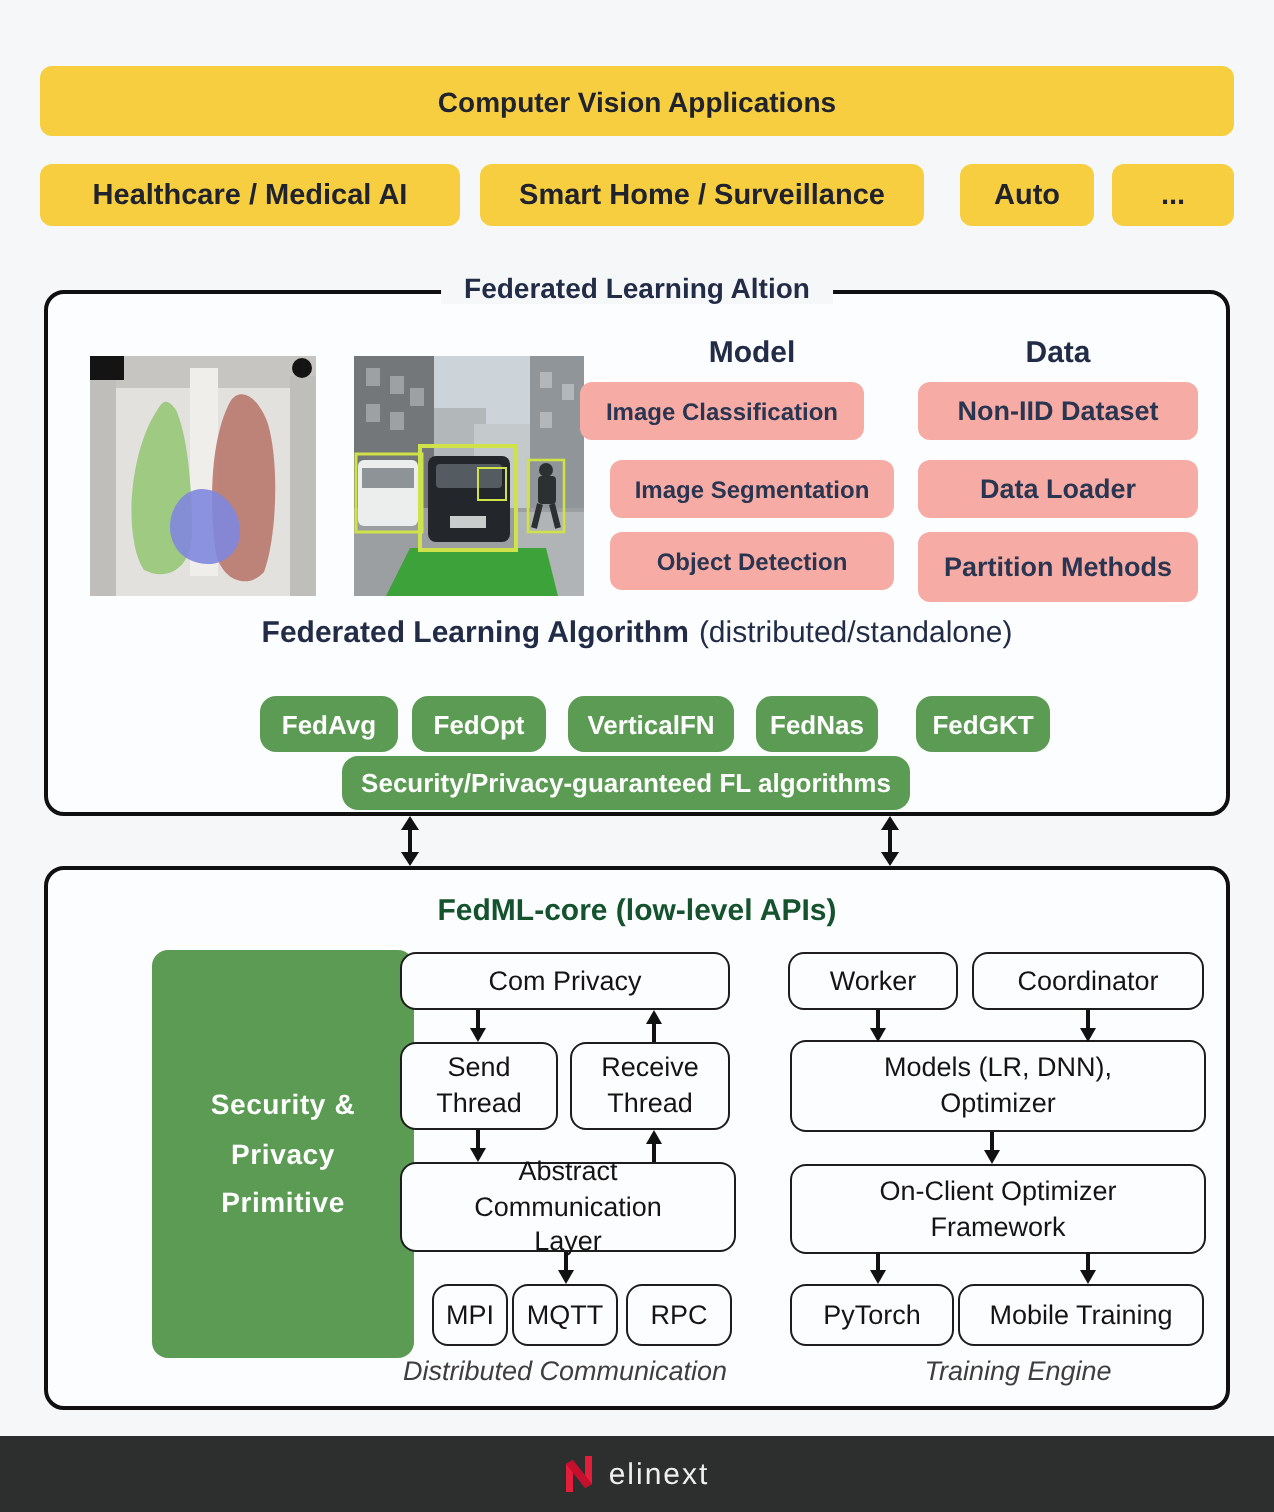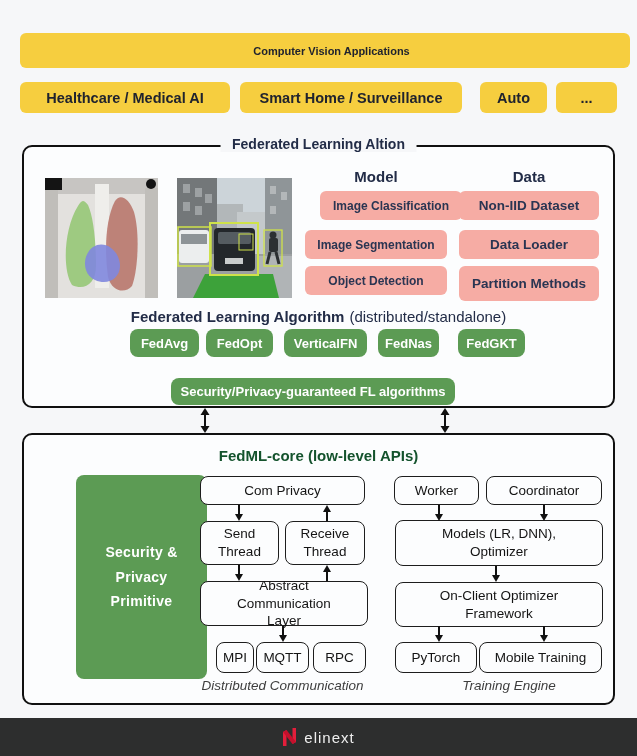--- a/index.html
+++ b/index.html
@@ -6,21 +6,21 @@
   .canvas{
     position:relative;width:637px;height:756px;margin:0 auto;
     background:#f6f7f9;overflow:hidden;
     font-family:"Liberation Sans",sans-serif;color:#1c2333;
   }
   .abs{position:absolute;}
   .flexc{display:flex;align-items:center;justify-content:center;text-align:center;}
 
   
   .yellow{background:#f6ce3f;border-radius:6px;color:#20232e;font-weight:bold;}
-  .banner{left:20px;top:33px;width:597px;height:35px;font-size:11px;padding-left:13px;}
+  .banner{left:20px;top:33px;width:597px;height:35px;font-size:14px;}
   .app{top:82px;height:31px;font-size:14.5px;}
 
   
   .frame{border:2.5px solid #101010;border-radius:10px;background:#fcfdfe;box-sizing:border-box;}
   .frame-title{
     position:absolute;top:-11px;left:50%;transform:translateX(-50%);
     background:#f6f7f9;padding:0 12px;font-weight:bold;font-size:14px;
     color:#222c47;white-space:nowrap;
   }
   .upper{left:22px;top:145px;width:593px;height:263px;}
@@ -28,21 +28,21 @@
 
   .col-header{font-weight:bold;font-size:15px;color:#222c47;}
   .pink{background:#f6aca4;border-radius:6px;color:#2a3552;font-weight:bold;}
   .pink.model-col{font-size:12px;}
   .pink.data-col{font-size:13.5px;}
 
   .algo-title{left:0;top:161px;width:100%;font-size:15px;color:#222c47;}
   .algo-title .bold{font-weight:bold;}
   .algo-title .sub{font-weight:normal;margin-left:5px;}
 
-  .pill{background:#5c9b54;border-radius:8px;color:#ffffff;font-weight:600;font-size:13px;height:28px;top:182px;}
+  .pill{background:#5c9b54;border-radius:8px;color:#ffffff;font-weight:600;font-size:13px;height:28px;top:201px;}
   .pill.wide{top:231px;height:27px;font-size:13px;}
 
   
   .core-title{left:0;top:12px;width:100%;font-weight:bold;font-size:15px;color:#14532d;}
   .greenbox{
     background:#5c9b54;border-radius:8px;color:#fff;font-weight:bold;font-size:14px;
     line-height:1.75;letter-spacing:.3px;
   }
   .wbox{
     border:1.5px solid #1d1d1d;border-radius:8px;background:#fcfdfe;
@@ -106,21 +106,21 @@
       <rect x="48" y="80" width="18" height="6" fill="#c9cccd"></rect>
       <rect x="33" y="45" width="48" height="52" fill="none" stroke="#cfe24a" stroke-width="2"></rect>
       <circle cx="96" cy="57" r="3.5" fill="#2c3033"></circle>
       <rect x="92" y="60" width="9" height="14" rx="2" fill="#2c3033"></rect>
       <path d="M93,74 L90,86 M99,74 L102,86" stroke="#2c3033" stroke-width="3"></path>
       <rect x="87" y="52" width="18" height="36" fill="none" stroke="#cfe24a" stroke-width="1.3"></rect>
       <rect x="62" y="56" width="14" height="16" fill="none" stroke="#cfe24a" stroke-width="1"></rect>
     </svg>
 
     <div class="abs flexc col-header" style="left:281px;top:20px;width:142px;height:18px;">Model</div>
-    <div class="abs flexc pink model-col" style="left:296px;top:44px;width:142px;height:29px;">Image Classification</div>
+    <div class="abs flexc pink model-col" style="left:266px;top:44px;width:142px;height:29px;">Image Classification</div>
     <div class="abs flexc pink model-col" style="left:281px;top:83px;width:142px;height:29px;">Image Segmentation</div>
     <div class="abs flexc pink model-col" style="left:281px;top:119px;width:142px;height:29px;">Object Detection</div>
 
     <div class="abs flexc col-header" style="left:435px;top:20px;width:140px;height:18px;">Data</div>
     <div class="abs flexc pink data-col" style="left:435px;top:44px;width:140px;height:29px;">Non-IID Dataset</div>
     <div class="abs flexc pink data-col" style="left:435px;top:83px;width:140px;height:29px;">Data Loader</div>
     <div class="abs flexc pink data-col" style="left:435px;top:119px;width:140px;height:35px;">Partition Methods</div>
 
     <div class="abs flexc algo-title">
       <span class="bold">Federated Learning Algorithm</span>

